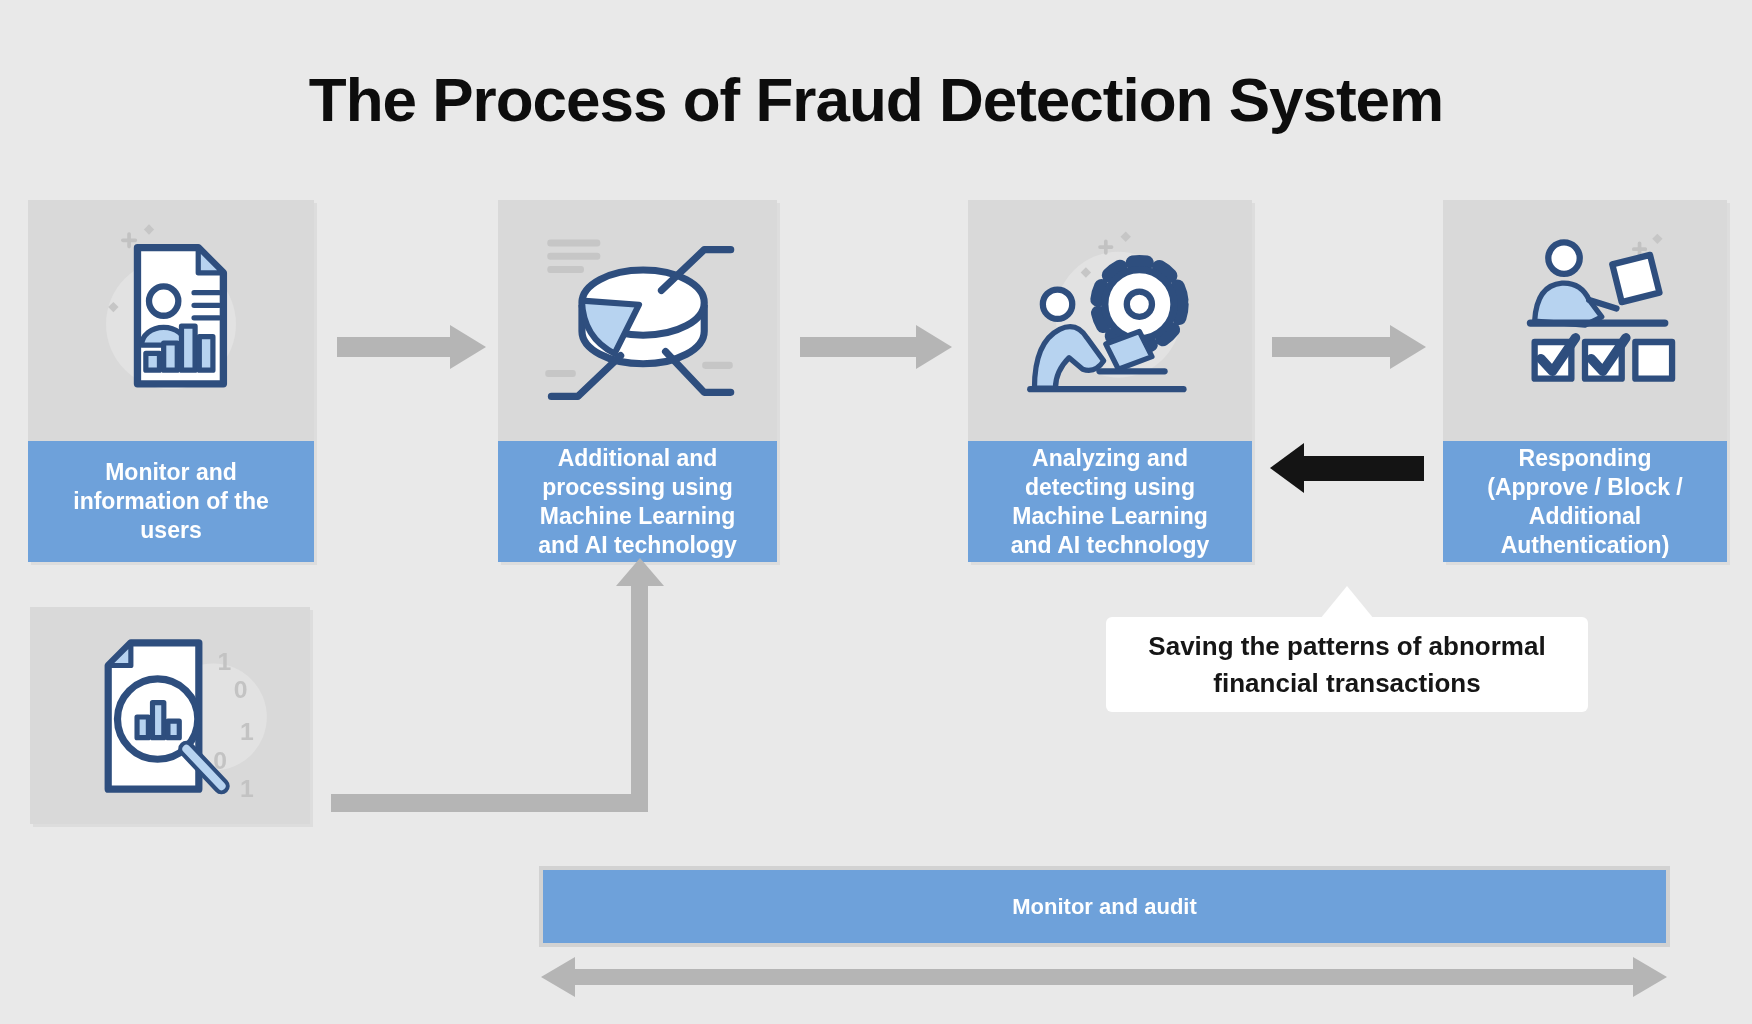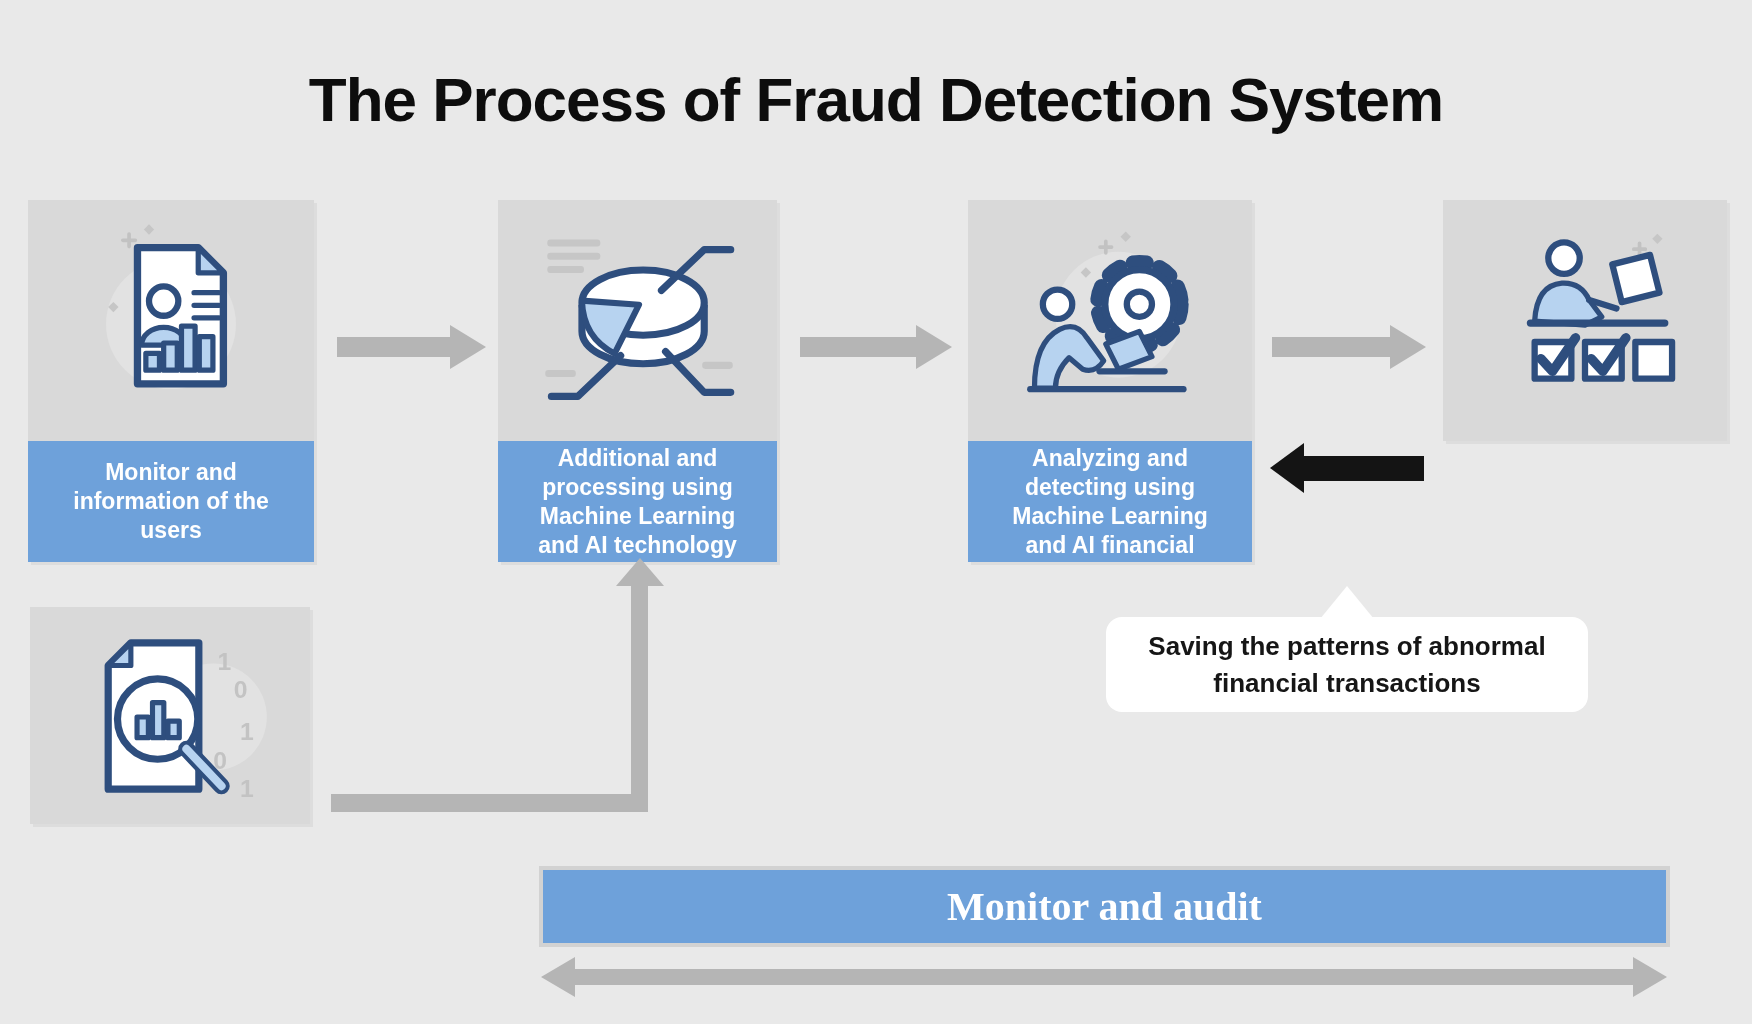--- a/index.html
+++ b/index.html
@@ -32,28 +32,28 @@
     border-bottom:20px solid transparent;border-left:34px solid var(--arrow-gray);}
   .head-up{position:absolute;width:0;height:0;border-left:24px solid transparent;
     border-right:24px solid transparent;border-bottom:28px solid var(--arrow-gray);}
 
   
   .bshaft{position:absolute;background:var(--black-arrow);}
   .bhead-l{position:absolute;width:0;height:0;border-top:25px solid transparent;
     border-bottom:25px solid transparent;border-right:34px solid var(--black-arrow);}
 
   .callout{position:absolute;left:1106px;top:617px;width:482px;height:95px;background:var(--callout-bg);
-    border-radius:16px;display:flex;align-items:center;justify-content:center;}
+    border-radius:6px;display:flex;align-items:center;justify-content:center;}
   .callout span{white-space:pre-line;text-align:center;color:#161616;font-size:26px;font-weight:600;line-height:37px;}
   .callout-pointer{position:absolute;left:1320px;top:586px;width:0;height:0;
     border-left:27px solid transparent;border-right:27px solid transparent;border-bottom:33px solid var(--callout-bg);}
 
   .monitor{position:absolute;left:539px;top:866px;width:1131px;height:81px;background:var(--accent-blue);
     border:4px solid #d2d2d2;box-sizing:border-box;display:flex;align-items:center;justify-content:center;}
-  .monitor span{color:var(--text-white);font-size:40px;font-weight:700;font-family:Liberation Serif, serif;}
+  .monitor span{color:var(--text-white);font-size:22px;font-weight:700;}
 
   
   .s-nv{stroke:var(--icon-navy);fill:none;stroke-linecap:round;stroke-linejoin:round;}
   .f-wh{fill:#ffffff;stroke:var(--icon-navy);stroke-linejoin:round;}
   .f-lb{fill:var(--icon-light-blue);stroke:var(--icon-navy);stroke-linejoin:round;}
   .dec{fill:#c6c6c6;}
   .circ{fill:#e2e2e2;}
   .spark{stroke:#c2c2c2;stroke-width:3.5;fill:none;stroke-linecap:round;}
 </style>
 </head>
@@ -126,41 +126,47 @@
         <path class="f-lb" stroke-width="5" d="M28 166 q0 -44 24 -56 q16 -8 26 8 l16 22 q-8 12 -20 8 l-13 -11 q-13 13 -13 29 z"></path>
         <path class="f-lb" stroke-width="5" d="M96 124 l32 -12 12 24 -32 12 z"></path>
         <path class="s-nv" stroke-width="6" d="M90 150 h62"></path>
         <path class="s-nv" stroke-width="6" d="M24 167 h146"></path>
       </svg>
     </div>
     <div class="blabel">
       <span>Analyzing and
 detecting using
 Machine Learning
-and AI financial</span>
+and AI technology</span>
     </div>
   </div>
 
   <div class="pbox" style="left:1443px;top:200px;width:284px;">
     <div class="icon-area" style="height:241px;">
       <svg width="210" height="214" viewBox="0 0 200 204">
         <path class="spark" d="M152 28 v11 M146.5 33.5 h11"></path>
         <rect class="dec" x="166" y="20" width="7" height="7" transform="rotate(45 169 23)"></rect>
         <rect class="dec" x="160" y="52" width="7" height="7" transform="rotate(45 163 55)"></rect>
         <circle class="f-wh" stroke-width="6" cx="80" cy="42" r="15"></circle>
         <path class="f-lb" stroke-width="5" d="M52 102 q2 -34 26 -36 q18 -1 26 16 l12 16 -16 8 z"></path>
         <path class="f-wh" stroke-width="6" d="M126 48 l36 -9 9 36 -36 9 z" fill="#dcebfa"></path>
         <path class="s-nv" stroke-width="6" d="M104 82 l26 8"></path>
         <path class="s-nv" stroke-width="7" d="M48 104 h128"></path>
         <rect class="f-wh" stroke-width="6" x="52" y="122" width="35" height="35"></rect>
         <rect class="f-wh" stroke-width="6" x="100" y="122" width="35" height="35"></rect>
         <rect class="f-wh" stroke-width="6" x="148" y="122" width="35" height="35"></rect>
         <path class="s-nv" stroke-width="9" d="M58 138 l11 12 22 -32"></path>
         <path class="s-nv" stroke-width="9" d="M106 138 l11 12 22 -32"></path>
       </svg>
+    </div>
+    <div class="blabel">
+      <span>Responding
+(Approve / Block /
+Additional
+Authentication)</span>
     </div>
   </div>
 
   <div class="pbox" style="left:30px;top:607px;width:280px;">
     <div class="icon-area" style="height:217px;">
       <svg width="206" height="200" viewBox="0 0 200 194">
         <circle class="circ" cx="142" cy="98" r="52"></circle>
         <text x="146" y="52" fill="#c3c3c3" font-size="24" font-weight="bold">1</text>
         <text x="162" y="80" fill="#c3c3c3" font-size="24" font-weight="bold">0</text>
         <text x="168" y="120" fill="#c3c3c3" font-size="24" font-weight="bold">1</text>

